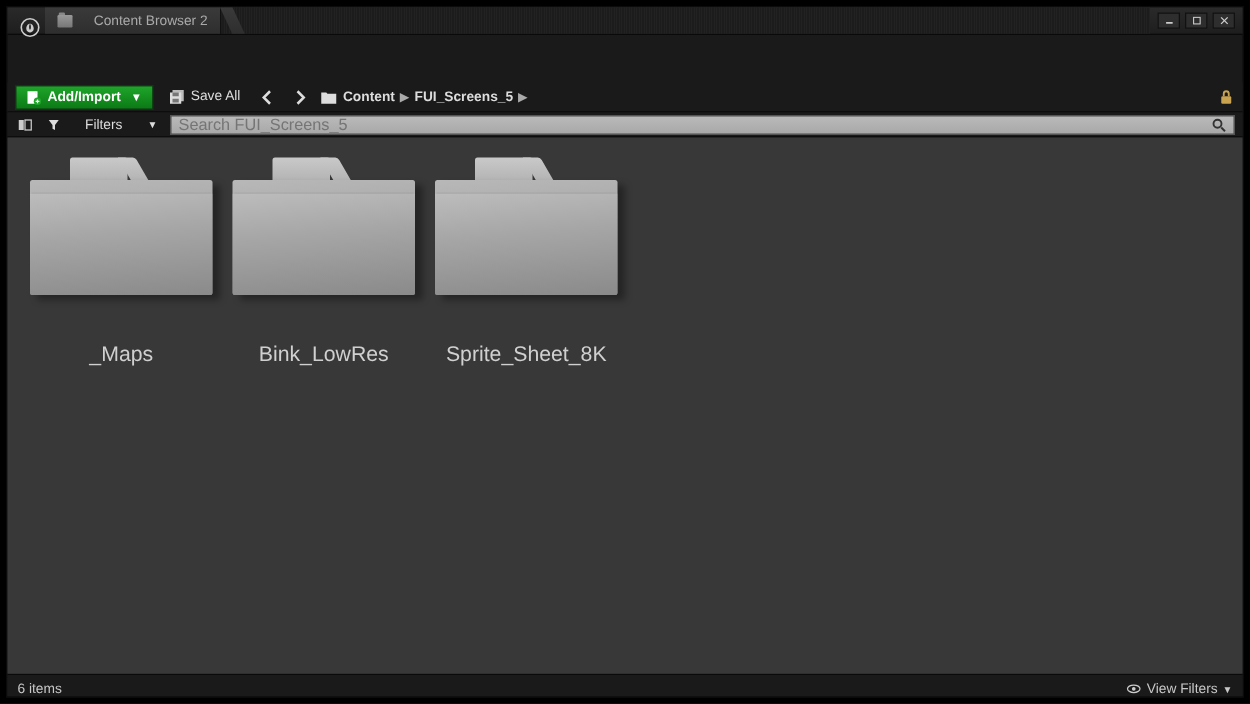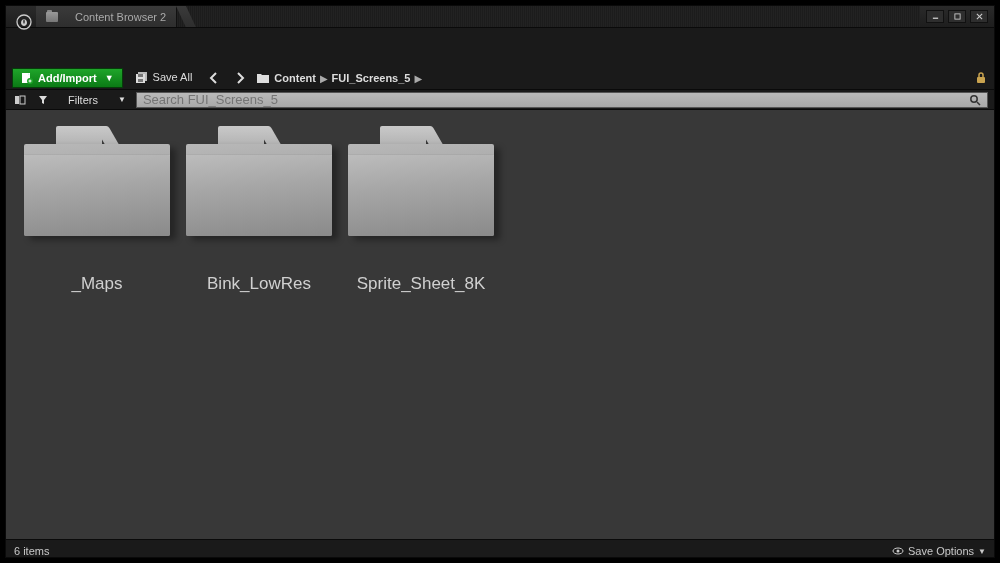--- a/index.html
+++ b/index.html
@@ -201,18 +201,18 @@
     </div>
   </div>
 
   <div class="statusbar">
     <span>6 items</span>
     <div class="status-right">
       <svg width="12" height="12" viewBox="0 0 12 12">
           <ellipse cx="6" cy="6" rx="5" ry="3" fill="none" stroke="#ccc" stroke-width="1"></ellipse>
           <circle cx="6" cy="6" r="1.5" fill="#ccc"></circle>
         </svg>
-      <span>Save Options</span>
+      <span>View Filters</span>
       <span style="font-size:8px;">▼</span>
     </div>
   </div>
 
 </div>
 
 </body></html>

